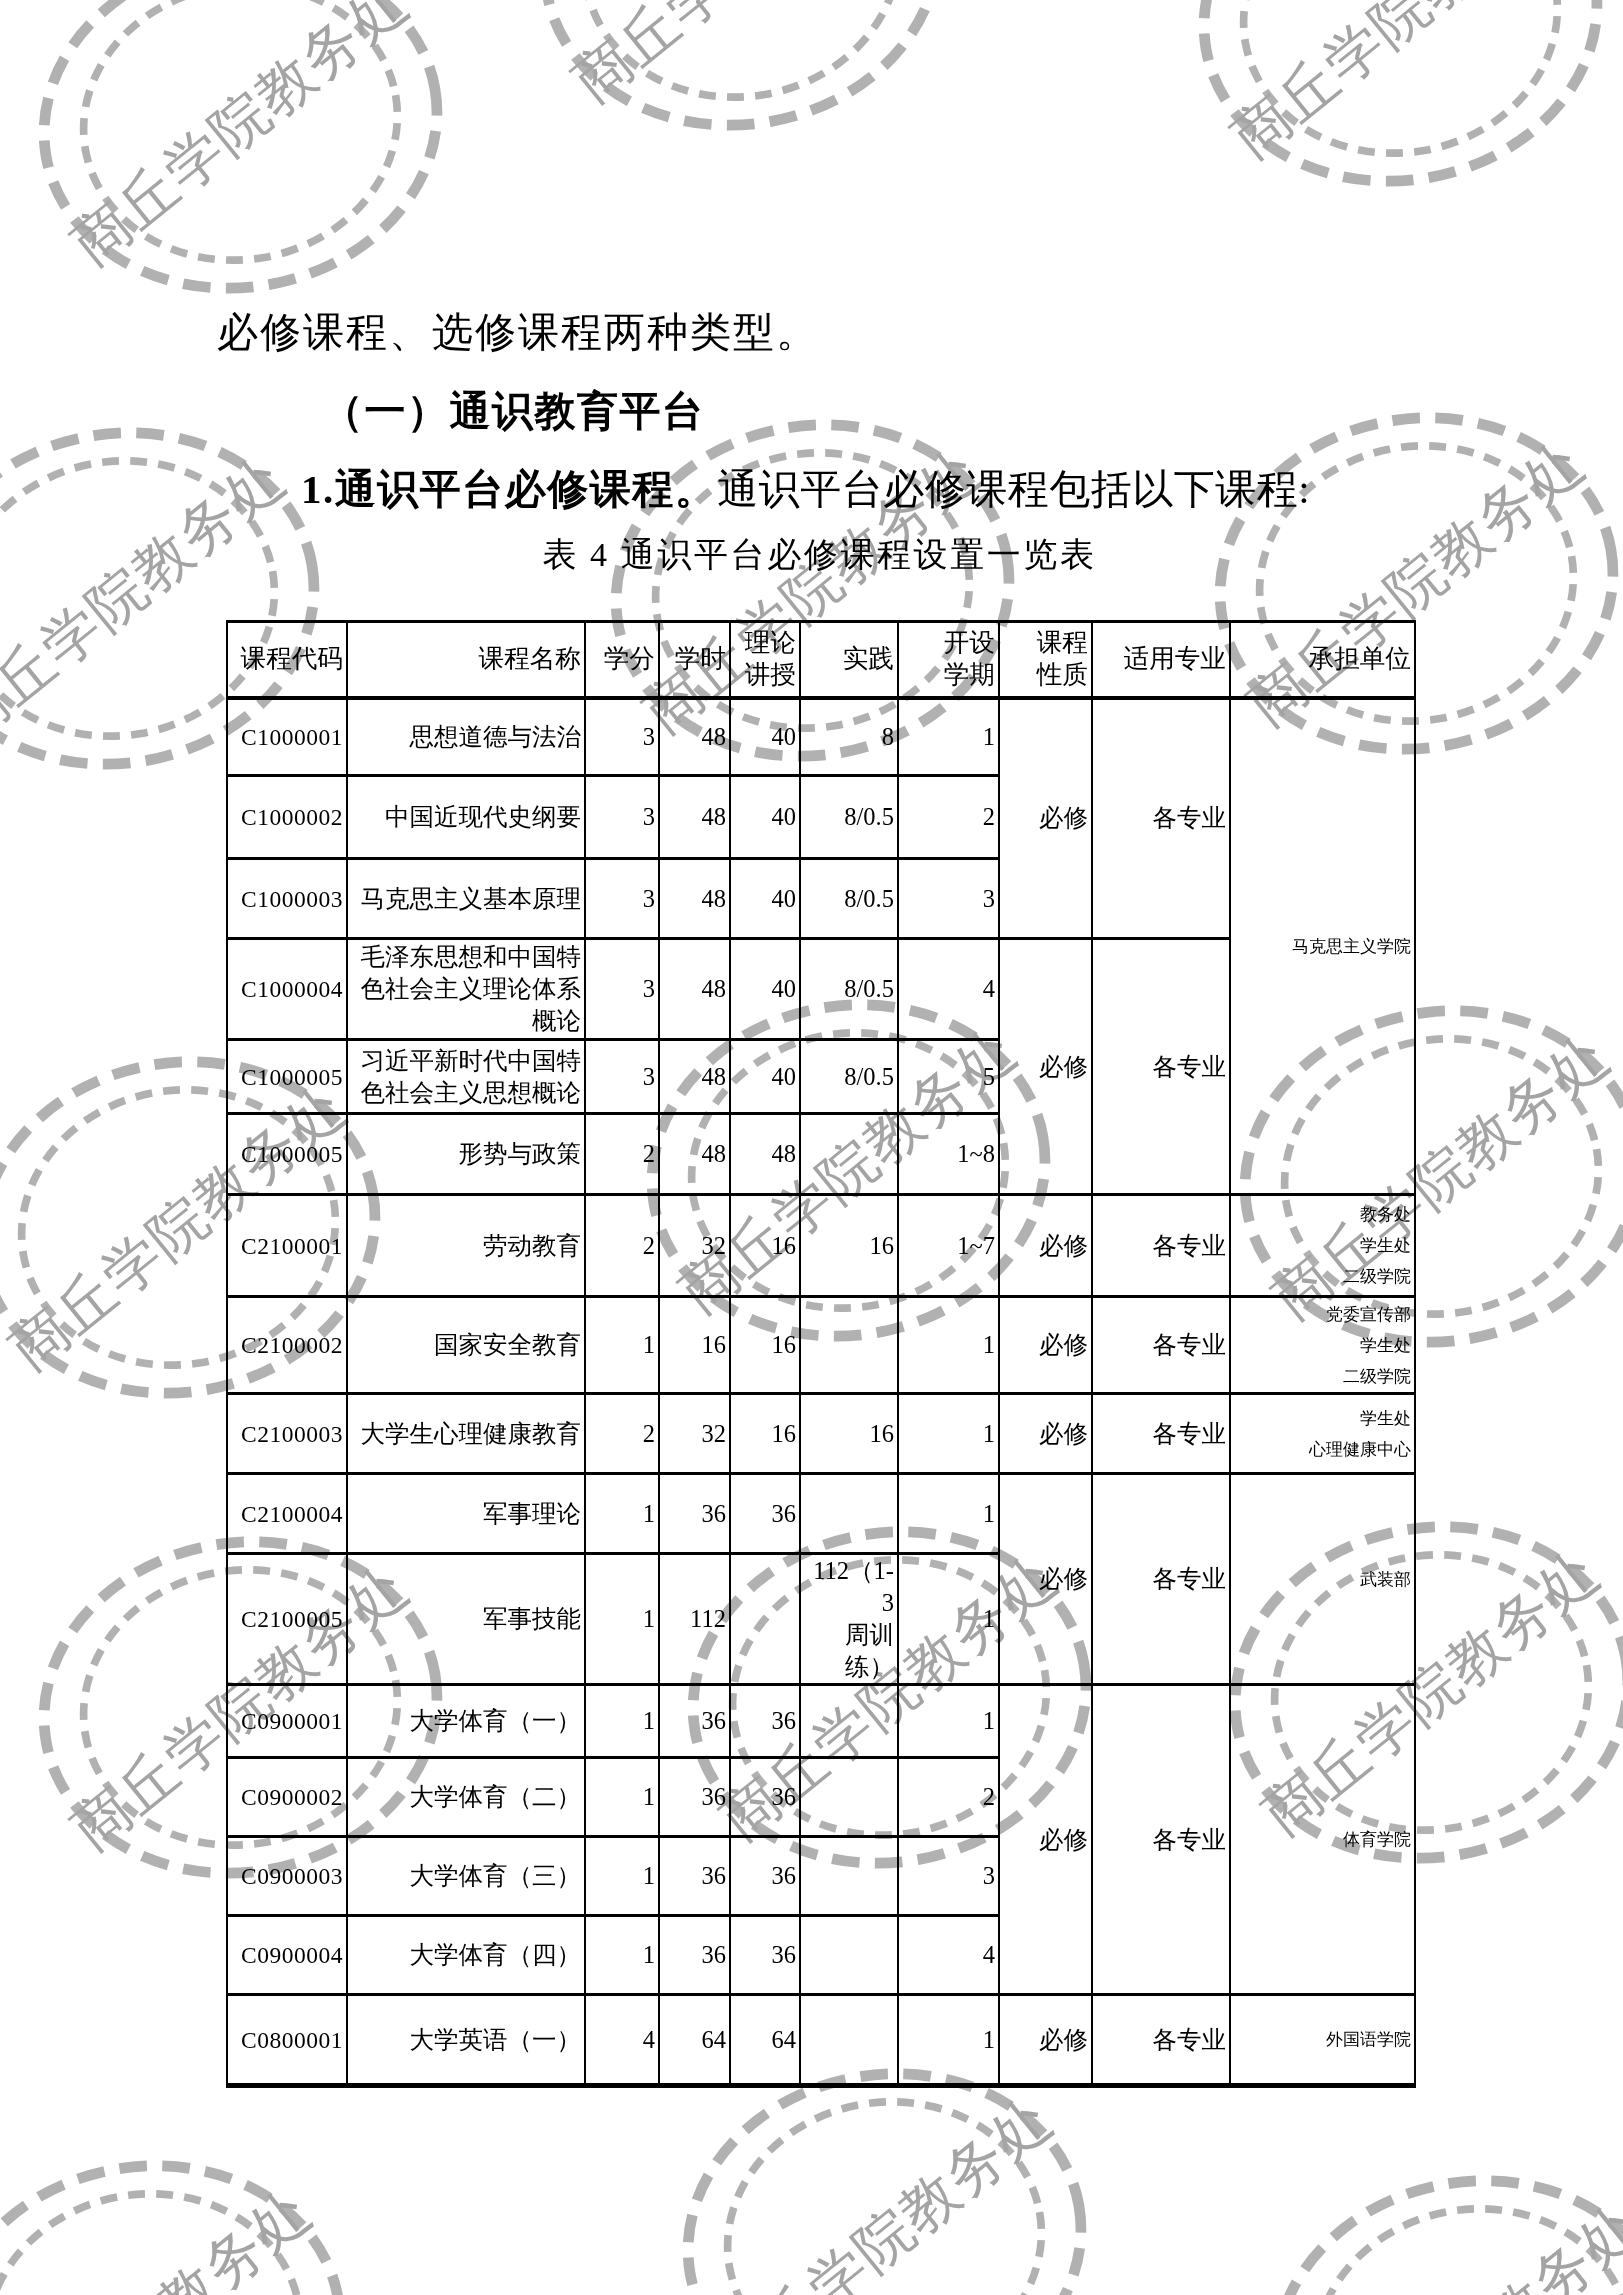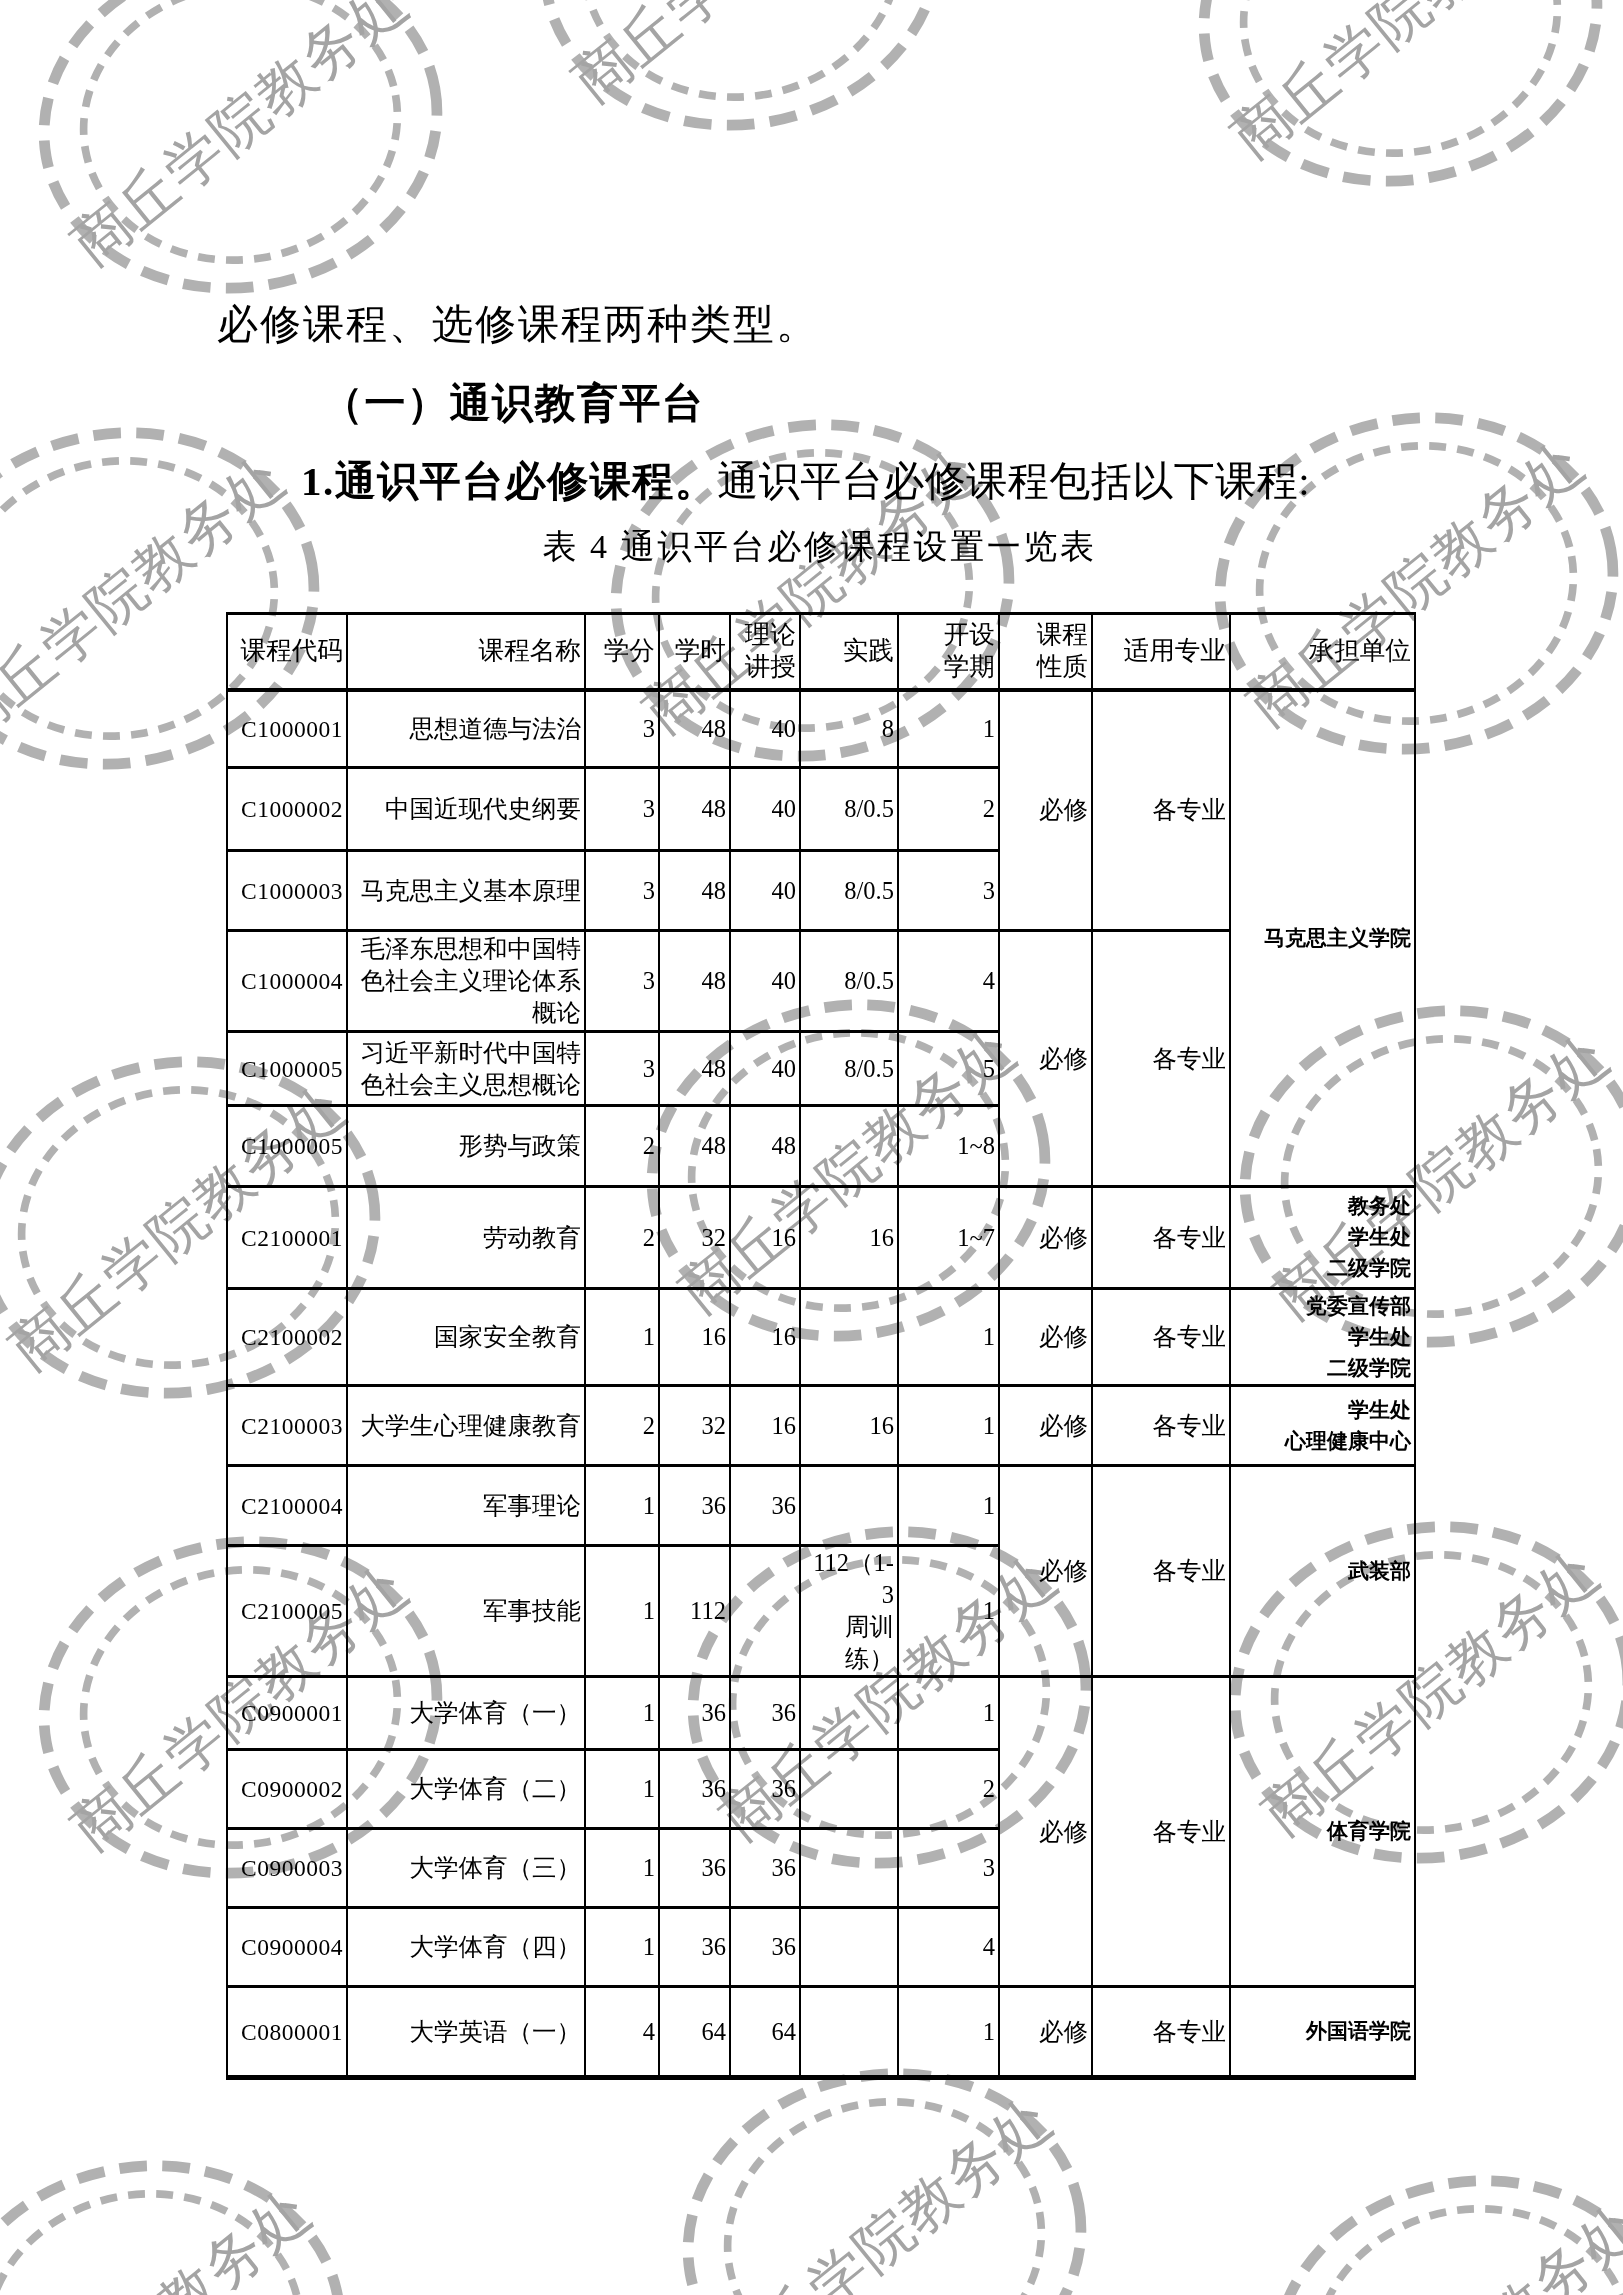--- a/index.html
+++ b/index.html
@@ -8,21 +8,21 @@
     background:#ffffff;
     font-family:"Liberation Serif","DejaVu Serif",serif;
     color:#000;
     position:relative;
     overflow:hidden;
   }
   
   .stamp-layer{position:absolute;left:0;top:0;width:1623px;height:2295px;z-index:0;}
   .stamp{position:absolute;overflow:visible;}
   
-  .content{position:absolute;left:0;top:0;width:1623px;height:2186px;z-index:1;}
+  .content{position:absolute;left:0;top:8px;width:1623px;height:2186px;z-index:1;}
   .intro{
     position:absolute;left:217px;top:299px;
     font-size:41px;line-height:51px;letter-spacing:2px;white-space:nowrap;
   }
   .heading{
     position:absolute;left:322px;top:378px;margin:0;
     font-size:41px;line-height:51px;font-weight:700;letter-spacing:1.5px;white-space:nowrap;
   }
   .sub{
     position:absolute;left:301px;top:456px;margin:0;
@@ -41,21 +41,21 @@
   table.course th,table.course td{
     border-left:2px solid #000;border-right:2px solid #000;
     border-top:3.1px solid #000;border-bottom:3.1px solid #000;
     padding:0 3.1px;vertical-align:middle;
     font-weight:normal;white-space:pre-line;overflow:hidden;
   }
   table.course thead th{font-size:25.6px;line-height:32px;border-bottom:4.1px solid #000;}
   table.course td{font-size:24.5px;line-height:32px;}
   table.course td.c0{font-size:23.5px;letter-spacing:0.5px;}
   table.course td.c1{font-size:24.5px;}
-  table.course td.c9{font-size:21px;line-height:31px;font-weight:bold;}
+  table.course td.c9{font-size:17px;line-height:31px;}
   table.course tbody tr:last-child td{border-bottom:5.1px solid #000;}
   .pageno{
     position:absolute;left:0;top:2133px;width:1623px;
     text-align:center;font-size:32px;letter-spacing:3.1px;
   }
 </style>
 </head>
 <body>
 
 <div class="stamp-layer" id="stamp-layer">

